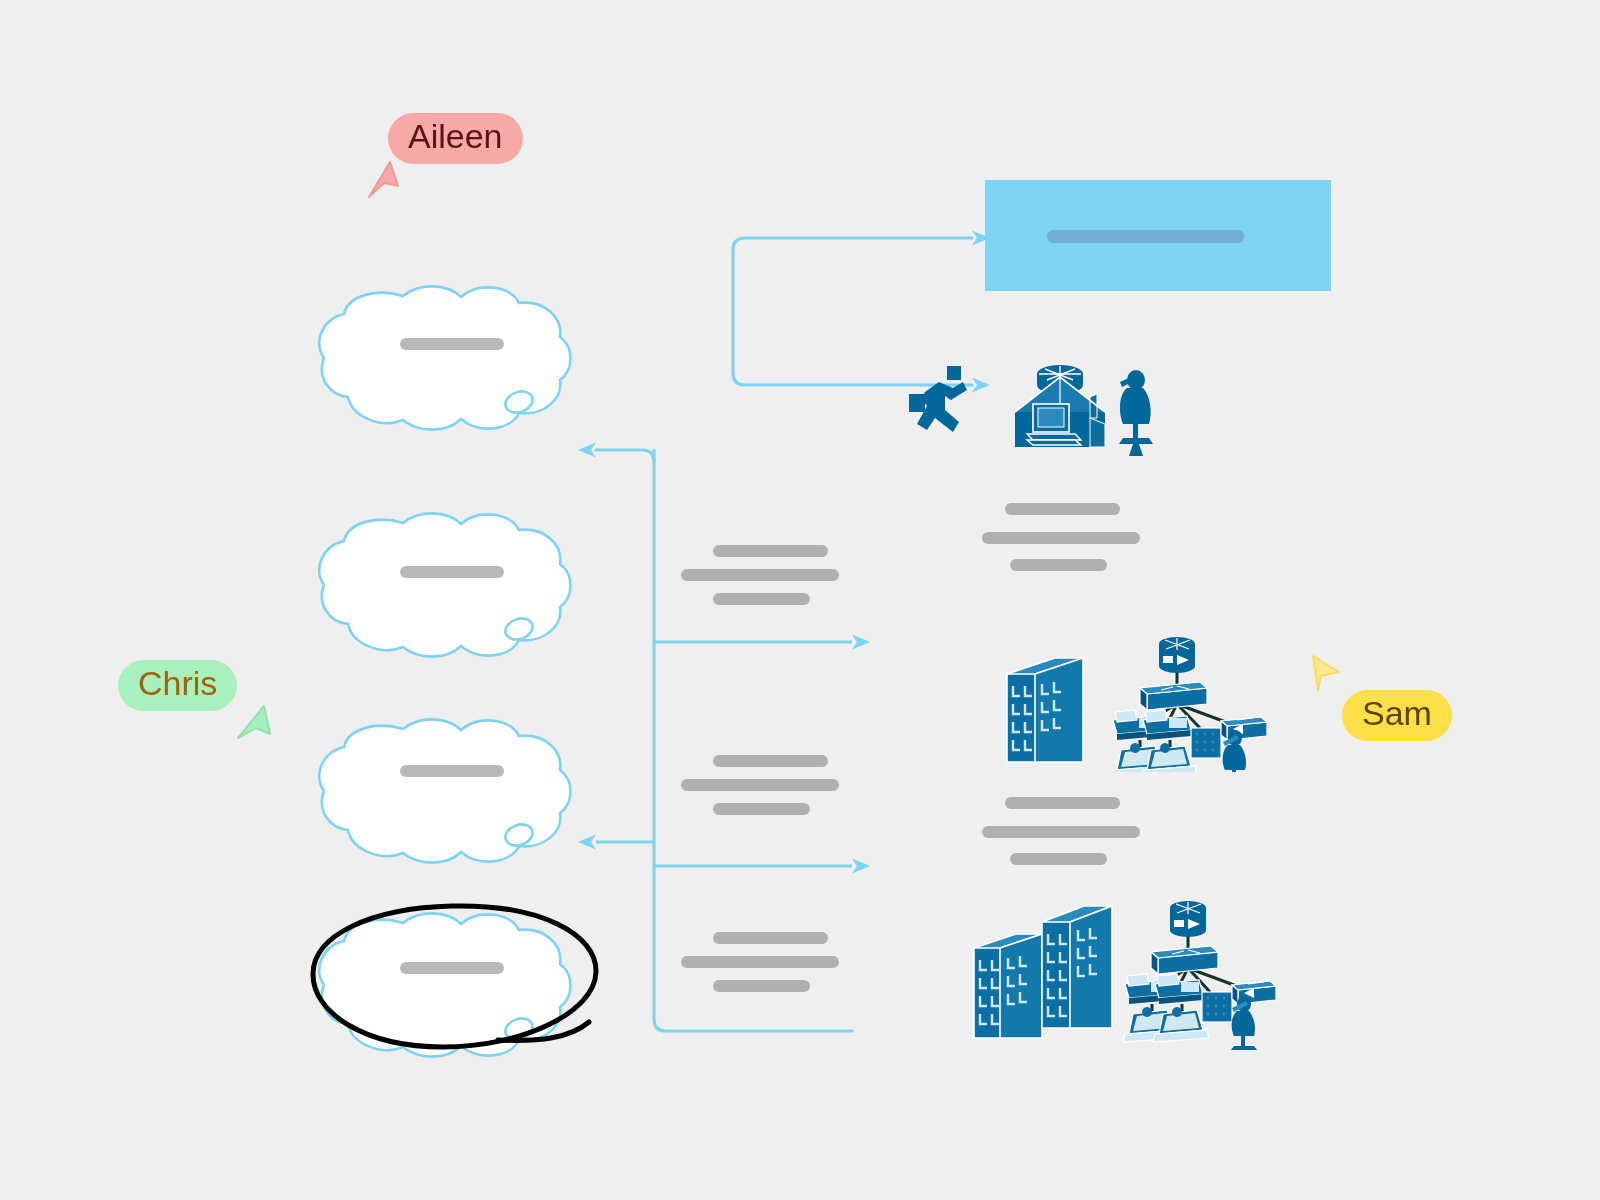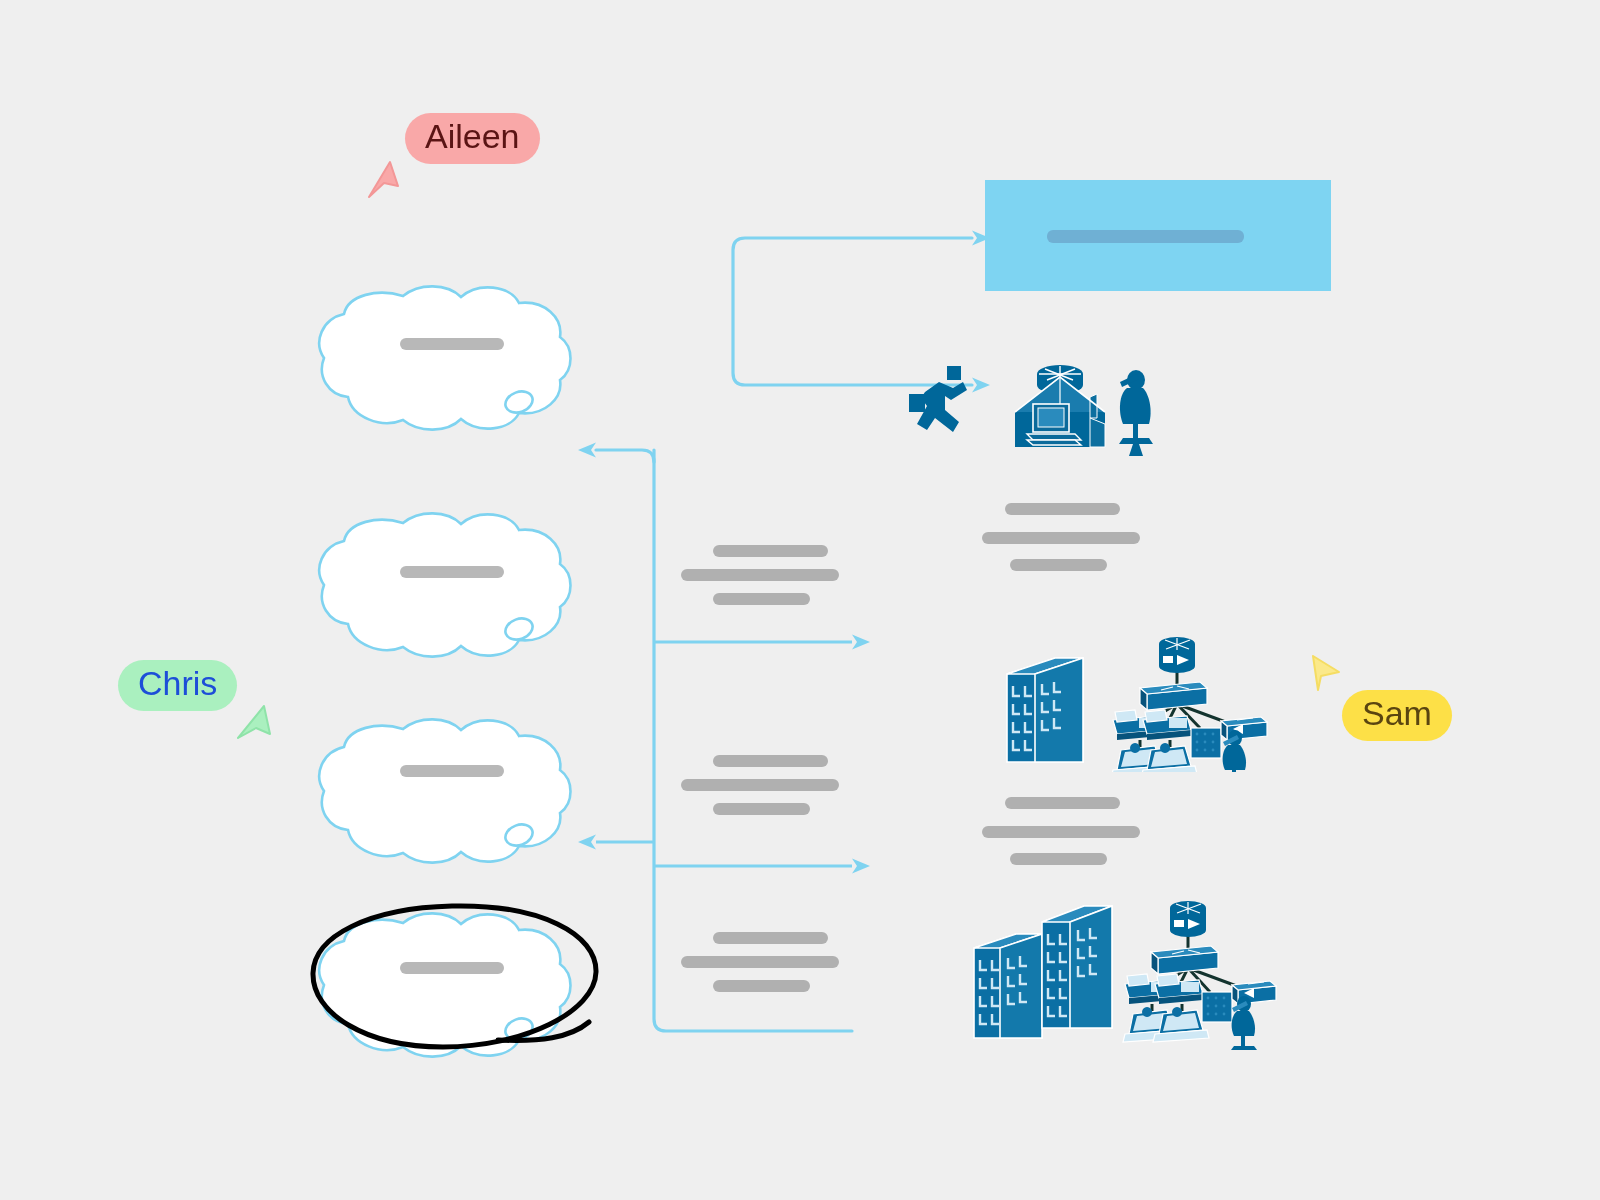--- a/index.html
+++ b/index.html
@@ -507,28 +507,28 @@
       <path d="M 272,118 L 286,111 L 288,115 L 274,122 Z" fill="#2a8bbd"></path>
       <rect x="281" y="146" width="4" height="10"></rect>
       <path d="M 274,156 L 294,156 L 297,160 L 271,160 Z"></path>
     </g>
   </svg>
 
   <div class="cursor-group" style="left:0; top:0;">
     <svg class="cursor-arrow" style="left:366px; top:160px;" viewBox="0 0 42 42" xmlns="http://www.w3.org/2000/svg">
       <path d="M 24,2 L 32,26 L 18,23 L 3,37 Z" fill="#f9a8a8" stroke="#f39797" stroke-width="2" stroke-linejoin="round"></path>
     </svg>
-    <div class="cursor-label" style="left:405px; top:113px; background:#f9a8a8; color:#5a1414;">Aileen</div>
+    <div class="cursor-label" style="left:388px; top:113px; background:#f9a8a8; color:#5a1414;">Aileen</div>
   </div>
 
   <div class="cursor-group" style="left:0; top:0;">
     <svg class="cursor-arrow" style="left:234px; top:704px;" viewBox="0 0 42 42" xmlns="http://www.w3.org/2000/svg">
       <path d="M 30,2 L 36,30 L 22,24 L 4,34 Z" fill="#aaf0bf" stroke="#8fe3a9" stroke-width="2" stroke-linejoin="round"></path>
     </svg>
-    <div class="cursor-label" style="left:118px; top:660px; background:#aaf0bf; color:#1d4ed8;">Chris</div>
+    <div class="cursor-label" style="left:118px; top:660px; background:#aaf0bf; color:#a16207;">Chris</div>
   </div>
 
   <div class="cursor-group" style="left:0; top:0;">
     <svg class="cursor-arrow" style="left:1305px; top:652px;" viewBox="0 0 42 42" xmlns="http://www.w3.org/2000/svg">
       <path d="M 8,4 L 34,20 L 16,24 L 13,38 Z" fill="#fbe98a" stroke="#f5dd63" stroke-width="2" stroke-linejoin="round"></path>
     </svg>
     <div class="cursor-label" style="left:1342px; top:690px; background:#fde047; color:#5a4510;">Sam</div>
   </div>
 
 </div>

